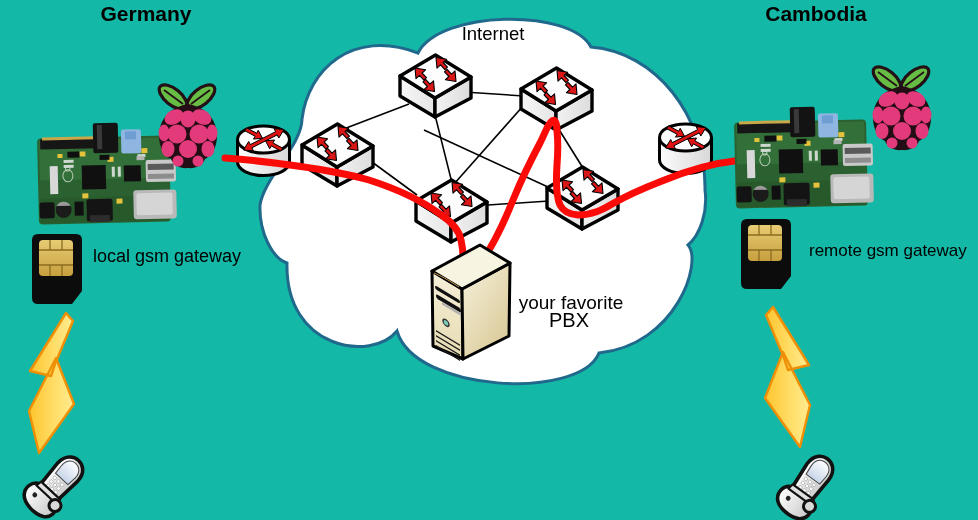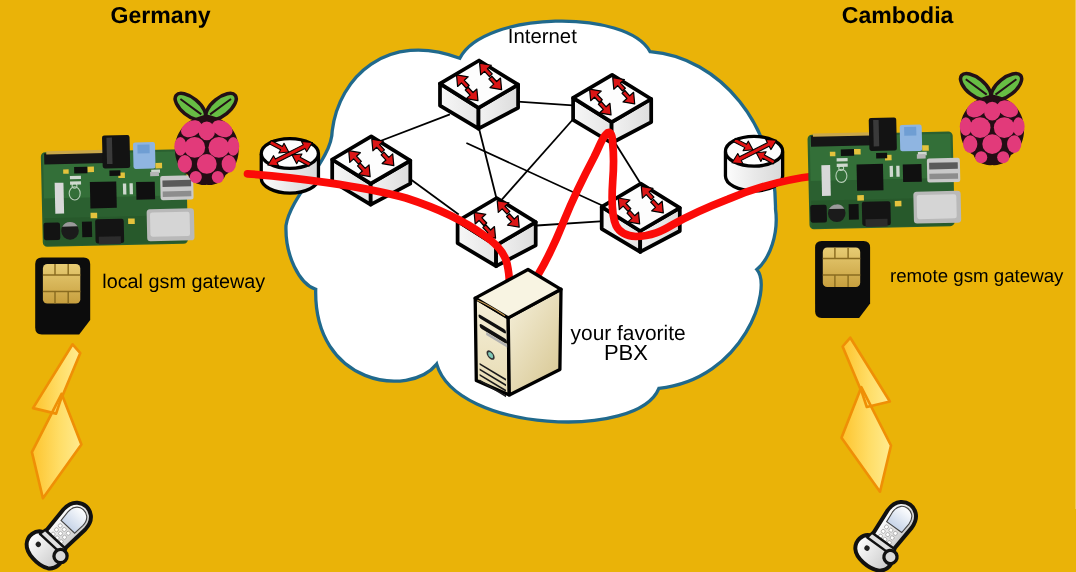--- a/index.html
+++ b/index.html
@@ -1,16 +1,16 @@
 <!DOCTYPE html>
 <html><head>
 <meta charset="utf-8">
 <style>
 html,body{margin:0;padding:0}
-.page{position:relative;width:978px;height:520px;background:#eab308;font-family:"Liberation Sans",sans-serif;overflow:hidden}
+.page{position:relative;width:978px;height:520px;background:#14b8a6;font-family:"Liberation Sans",sans-serif;overflow:hidden}
 </style>
 </head>
 <body>
 <div class="page">
 <svg width="978" height="520" viewBox="0 0 978 520">
 <defs>
 <linearGradient id="gside" x1="0" y1="0" x2="1" y2="0">
  <stop offset="0" stop-color="#f2f2f2"></stop>
           <stop offset="1" stop-color="#dcdcdc"></stop>
 </linearGradient>

